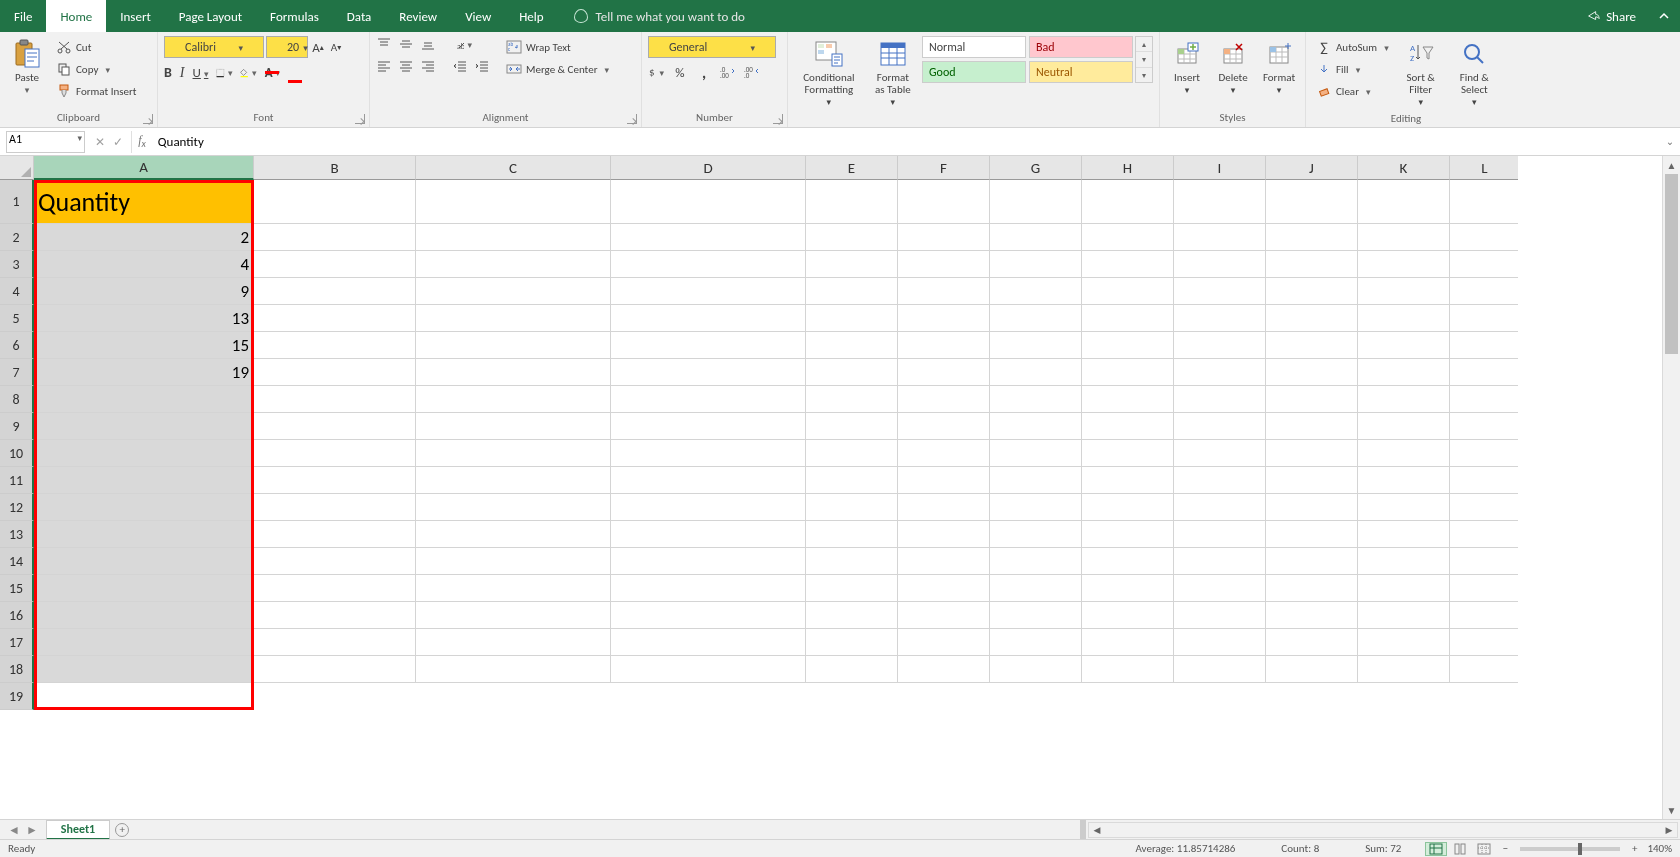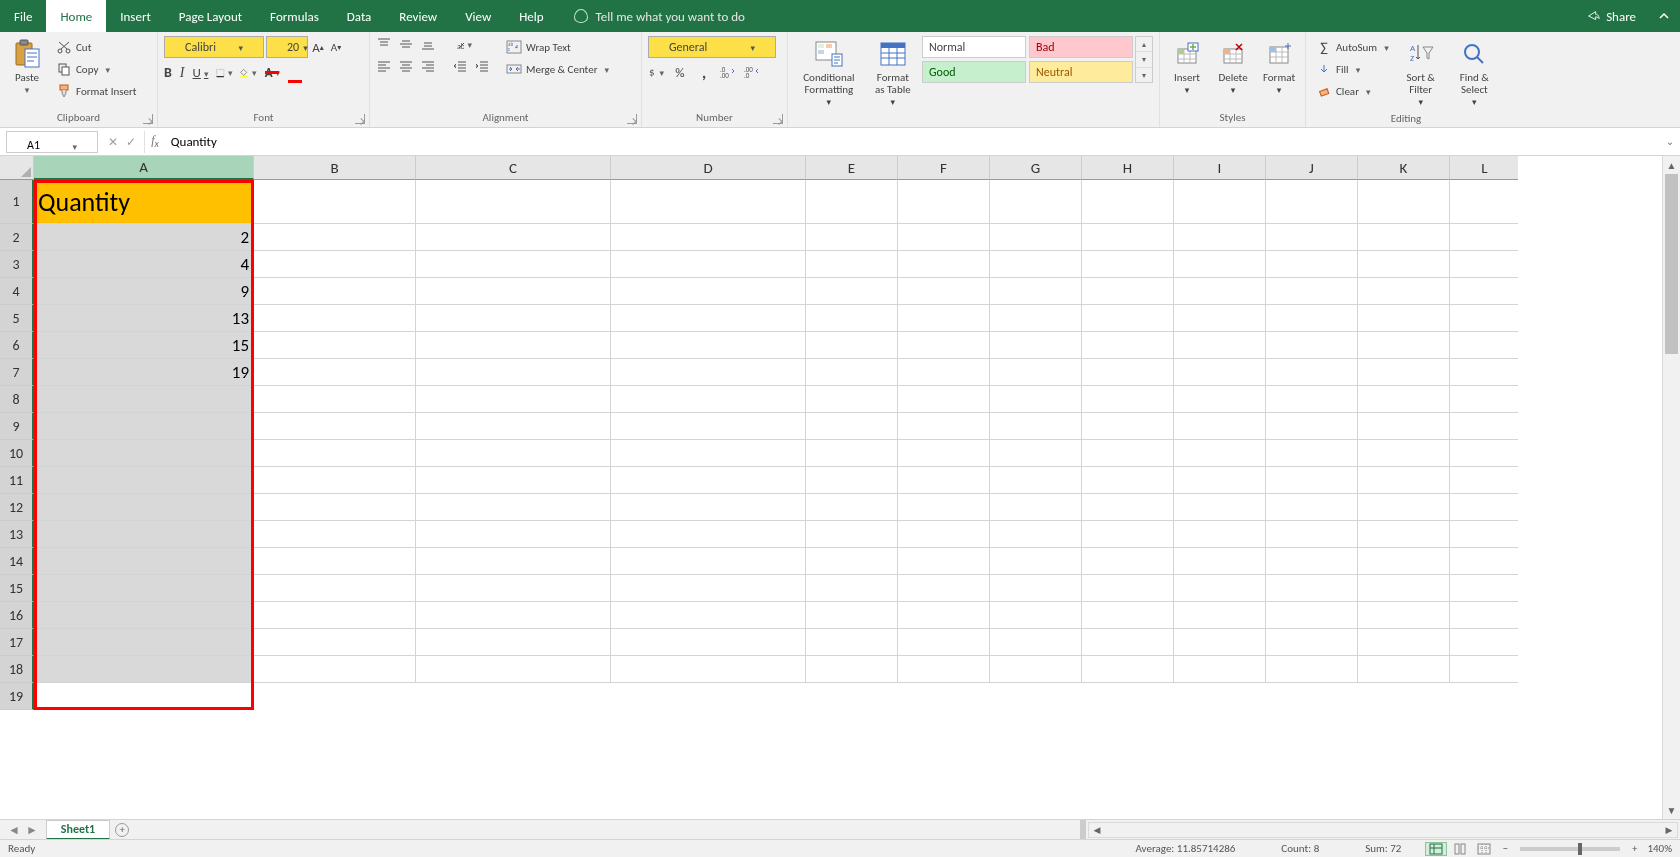--- a/index.html
+++ b/index.html
@@ -39,21 +39,21 @@
 .style-cell.normal{ background:#fff;}
 .style-cell.bad{ background:#ffc7ce; color:#9c0006;}
 .style-cell.good{ background:#c6efce; color:#006100;}
 .style-cell.neutral{ background:#ffeb9c; color:#9c5700;}
 .style-more{ width:18px; display:flex; flex-direction:column; border:1px solid #ccc; margin-left:2px;}
 .style-more div{ flex:1; display:flex; align-items:center; justify-content:center; font-size:8px; color:#666; border-bottom:1px solid #ddd;}
 .style-more div:last-child{border-bottom:none;}
 
 
 .fbarrow{ height:28px; border-bottom:1px solid #d4d4d4; display:flex; align-items:center; background:#fff; }
-.namebox{ width:92px; height:22px; margin:0 2px 0 6px; border:1px solid #ccc; display:flex; align-items:flex-end; padding:0 20px; font-size:12px; justify-content:space-between;}
+.namebox{ width:79px; height:22px; margin:0 2px 0 6px; border:1px solid #ccc; display:flex; align-items:flex-start; padding:0 2px; font-size:12px; justify-content:space-between;}
 .namebox .arr{font-size:9px;color:#666;}
 .fx-btns{ display:flex; align-items:center; gap:8px; padding:0 8px; color:#a0a0a0; border-right:1px solid #e0e0e0; height:22px;}
 .fx-label{ font-style:italic; font-family:'Times New Roman',serif; color:#777; padding:0 6px;}
 .formula-input{ flex:1; height:22px; border:none; outline:none; padding:0 6px; font-size:13px; }
 .fbarrow .expand{ width:20px; text-align:center; color:#777; font-size:10px;}
 
 
 .gridwrap{ position:absolute; top:156px; left:0; width:1518px; bottom:38px; overflow:hidden; }
 .selectall{ position:absolute; left:0; top:0; width:34px; height:24px; background:#e6e6e6; border-right:1px solid #ccc; border-bottom:1px solid #999; }
 .selectall::before{content:'';position:absolute;right:2px;bottom:2px;width:0;height:0;border-left:10px solid transparent;border-bottom:10px solid #b0b0b0;}

